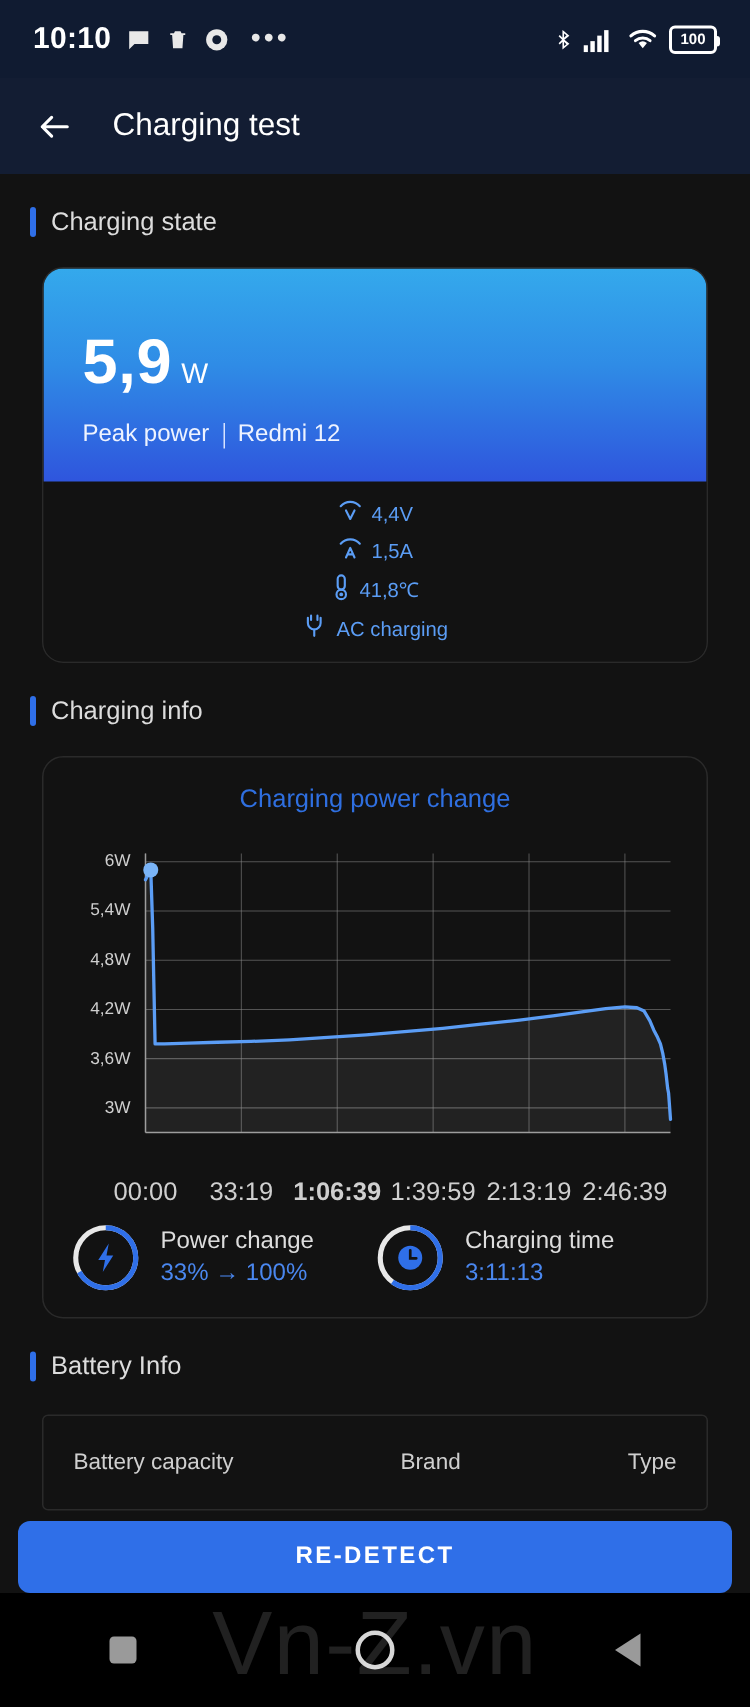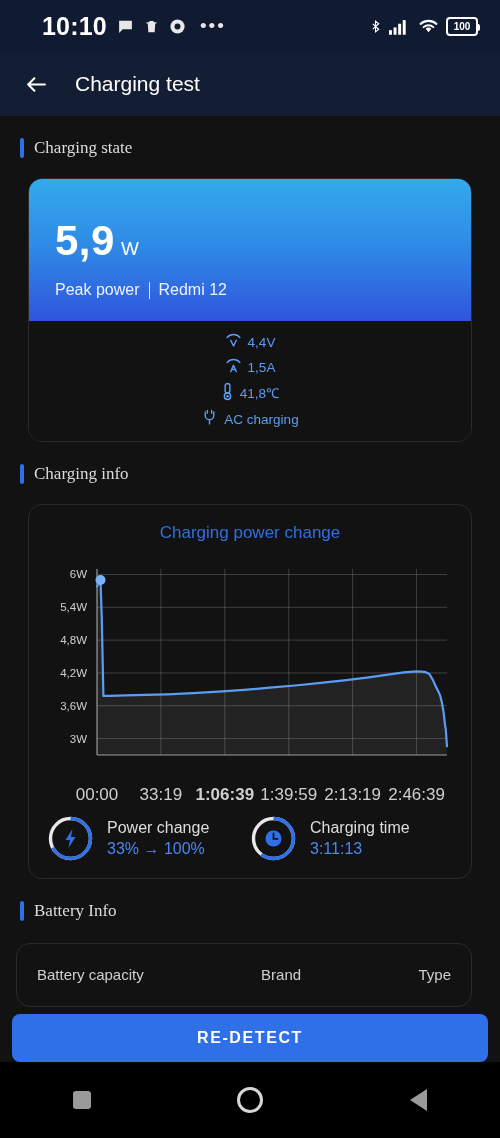--- a/index.html
+++ b/index.html
@@ -10,21 +10,21 @@
     overflow:hidden;
   }
   .phone { position:relative; width:500px; height:1138px; background:#121212; }
 
   
   .statusbar {
     height:52px; background:#101b31; display:flex; align-items:center;
     padding:0 22px; color:#fff;
   }
   .sb-left { display:flex; align-items:center; gap:10px; flex:1; }
-  .sb-time { font-size:25px; font-weight:600; letter-spacing:.2px;margin-left:20px; }
+  .sb-time { font-size:20px; font-weight:600; letter-spacing:.2px; }
   .sb-right { display:flex; align-items:center; gap:7px; }
   .sb-ico { display:inline-flex; align-items:center; }
   .dots { letter-spacing:2px; font-size:19px; color:#e8e8e8; margin-left:4px; line-height:0.6;}
   .batt {
     border:2px solid #fff; border-radius:4px; width:32px; height:19px;
     display:flex; align-items:center; justify-content:center;
     font-size:10px; font-weight:700; color:#fff; position:relative;
   }
   .batt::after{ content:""; position:absolute; right:-4px; top:5px; width:2.5px; height:7px;
     background:#fff; border-radius:0 2px 2px 0; }
@@ -36,21 +36,20 @@
   }
   .appbar .title { color:#fff; font-size:21px; }
   .back { cursor:pointer; display:flex; }
 
   
   .content { background:#121212; height:calc(1138px - 52px - 64px); position:relative; }
 
   .section-head {
     display:flex; align-items:center; gap:10px;
     padding:22px 22px 0 20px;
-    font-family:Liberation Serif, serif;
   }
   .accent-bar { width:4px; height:20px; background:#2f6fe8; border-radius:2px; }
   .section-head .label { color:#dcdcdc; font-size:17px; }
 
   
   .hero-wrap { margin:20px 28px 0 28px; border-radius:14px; overflow:hidden;
     border:1px solid #2a2a2a; background:#121212; }
   .hero {
     background:linear-gradient(180deg,#34a9ec 0%, #2f8ce6 45%, #2f55dd 100%);
     padding:38px 26px 22px 26px; position:relative;
@@ -82,21 +81,21 @@
 
   
   .metrics { display:flex; margin-top:14px; padding:0 8px; }
   .metric { flex:1; display:flex; align-items:center; gap:13px; }
   .ring { width:47px; height:47px; flex:0 0 47px; position:relative; }
   .m-txt .m-label { color:#dddddd; font-size:16px; }
   .m-txt .m-value { color:#4a87ef; font-size:16px; margin-top:3px; }
 
   
   .batt-card {
-    margin:22px 28px 0 16px; border:1px solid #2a2a2a; border-radius:14px;
+    margin:22px 28px 0 28px; border:1px solid #2a2a2a; border-radius:4px;
     background:#121212; height:64px; overflow:hidden; padding:22px 20px 0 20px;
   }
   .batt-row { display:flex; justify-content:space-between; color:#cfcfcf; font-size:15px; }
 
   
   .btn-bar { position:absolute; left:0; right:0; bottom:76px; padding:0 12px; background:#121212; }
   .redetect {
     width:100%; height:48px; border:none; border-radius:8px;
     background:#2f6fe8; color:#fff; font-size:16px; font-weight:700;
     letter-spacing:1.6px; cursor:pointer; font-family:"Liberation Sans", sans-serif;
@@ -342,13 +341,14 @@
       <button class="redetect">RE-DETECT</button>
     </div>
   </div>
 
   <div class="navbar">
     <span class="nav-sq"></span>
     <span class="nav-circ"></span>
     <span class="nav-tri"></span>
   </div>
 
+  <div class="watermark">Vn-Z.vn</div>
 </div>
 
 </body></html>

